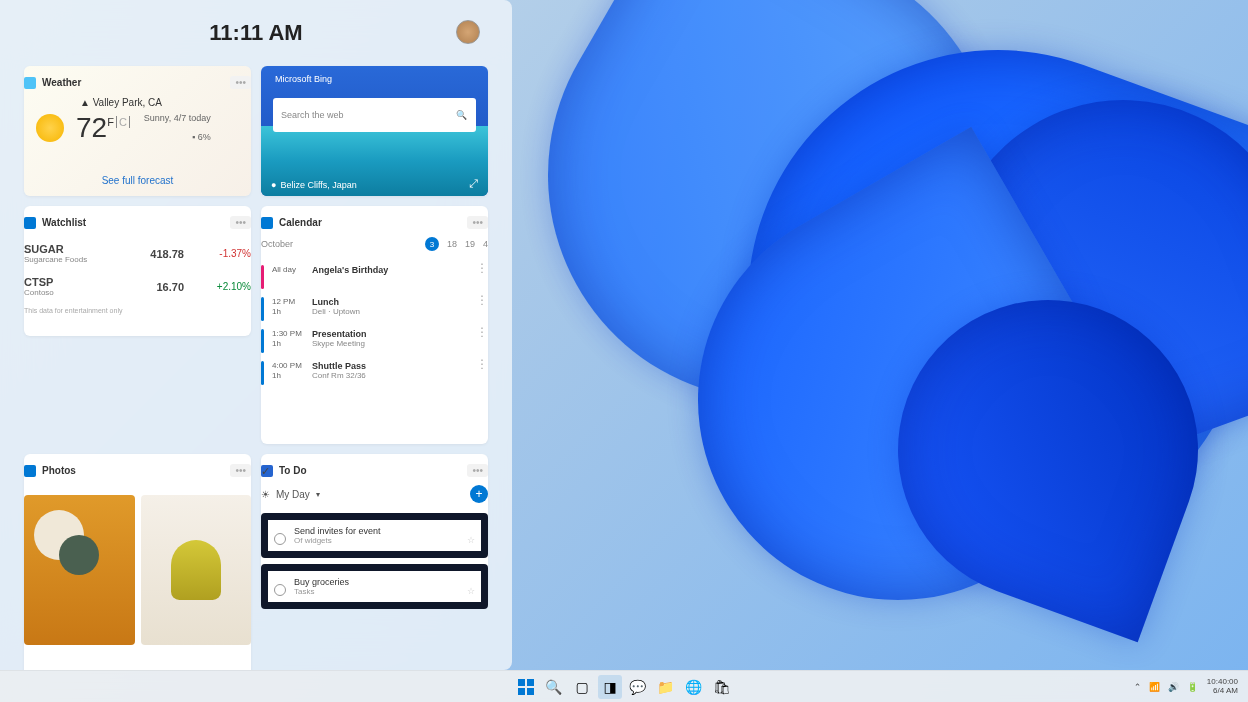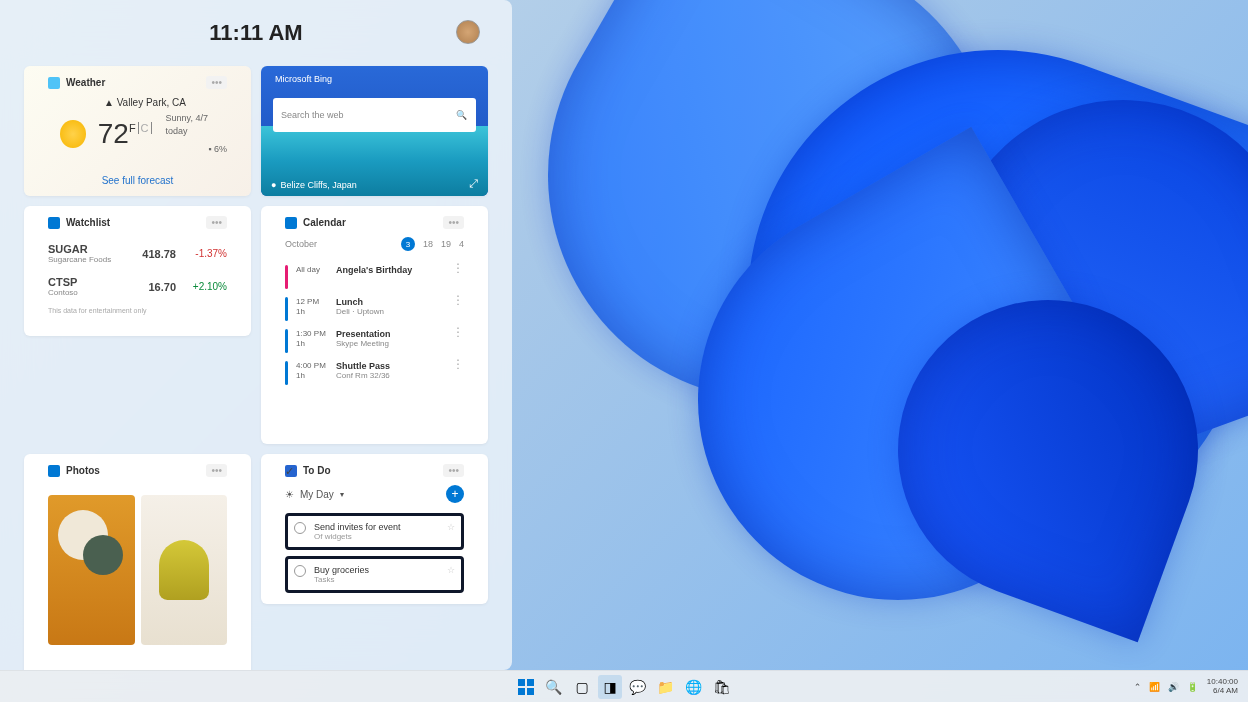--- a/index.html
+++ b/index.html
@@ -12,21 +12,21 @@
 .p3 { width: 350px; height: 350px; top: 150px; right: 50px; transform: rotate(70deg); background: linear-gradient(135deg, #0540e0, #2b70ff); }
 .p4 { width: 300px; height: 300px; top: 350px; right: 150px; transform: rotate(110deg); background: linear-gradient(135deg, #0030c0, #1a5aff); }
 .p5 { width: 450px; height: 450px; top: 0; right: 350px; transform: rotate(-60deg); background: linear-gradient(135deg, #2575ff, #55a0ff); opacity: .9; }
 
 .widgets-panel { position: absolute; top: 0; left: 0; width: 512px; height: 670px; z-index: 2; background: rgba(235,242,249,.85); backdrop-filter: blur(30px); border-radius: 0 8px 8px 0; padding: 20px 24px 0; overflow: hidden; }
 .panel-header { display: flex; justify-content: center; align-items: center; position: relative; margin-bottom: 20px; }
 .time { font-size: 22px; font-weight: 600; color: #222; }
 .avatar { position: absolute; right: 8px; top: 0; width: 24px; height: 24px; border-radius: 50%; background: radial-gradient(#d4a574, #b08050); border: 1px solid #999; }
 
 .widgets-grid { display: grid; grid-template-columns: 1fr 1fr; gap: 10px; }
-.card { background: #fff; border-radius: 6px; padding: 10px 24px; box-shadow: 0 1px 3px rgba(0,0,0,.06); font-size: 11px; color: #444; display: flex; flex-direction: column; }
+.card { background: #fff; border-radius: 6px; padding: 10px 0; box-shadow: 0 1px 3px rgba(0,0,0,.06); font-size: 11px; color: #444; display: flex; flex-direction: column; }
 .card-head { display: flex; align-items: center; gap: 6px; margin-bottom: 8px; }
 .card-head .title { font-weight: 600; color: #333; font-size: 10px; }
 .card-head .icon { width: 12px; height: 12px; border-radius: 2px; }
 .card-head .more { margin-left: auto; color: #aaa; font-size: 10px; background: #f2f2f2; padding: 1px 5px; border-radius: 3px; }
 
 .weather { grid-row: span 1; height: 130px; background: linear-gradient(135deg,#fdfcf2,#f7f0e8); }
 .weather .loc { font-size: 10px; color: #333; margin-left: 56px; margin-bottom: 4px; }
 .weather-main { display: flex; align-items: center; gap: 12px; }
 .sun { width: 28px; height: 28px; background: radial-gradient(#ffd24a,#f7b500); border-radius: 50%; margin-left: 12px; }
 .temp { font-size: 28px; color: #333; display: flex; align-items: start; }
@@ -37,21 +37,21 @@
 .bing { padding: 0; height: 130px; position: relative; overflow: hidden; background: linear-gradient(#2969d8,#1a4bb8); }
 .bing-head { position: absolute; top: 8px; left: 10px; display: flex; gap: 4px; align-items: center; color: #fff; font-size: 9px; z-index: 2; }
 .bing-head .icon { background: #0ea5e9; }
 .bing-search { position: absolute; top: 32px; left: 12px; right: 12px; height: 22px; background: #fff; border-radius: 3px; display: flex; align-items: center; padding: 17px 8px; z-index: 2; font-size: 9px; color: #888; }
 .bing-search .si { margin-left: auto; color: #777; }
 .bing-img { position: absolute; top: 60px; left: 0; right: 0; bottom: 0; background: linear-gradient(180deg,#3cc4d9 0%,#1a9bc0 50%,#0d7da0 100%); }
 .bing-cap { position: absolute; bottom: 6px; left: 10px; color: #fff; font-size: 9px; z-index: 2; display: flex; align-items: center; gap: 4px; }
 .bing-exp { position: absolute; bottom: 6px; right: 10px; color: #fff; z-index: 2; }
 
 .stocks { height: 130px; }
-.stock-row { display: flex; align-items: center; gap: 6px; padding: 6px 0; }
+.stock-row { display: flex; align-items: center; gap: 22px; padding: 6px 0; }
 .stock-sym { font-weight: 600; font-size: 11px; }
 .stock-name { font-size: 8px; color: #888; }
 .stock-price { margin-left: auto; font-size: 11px; font-weight: 600; }
 .stock-chg { font-size: 10px; width: 45px; text-align: right; }
 .chg-up { color: #0a8a3a; }
 .chg-dn { color: #d13232; }
 
 .calendar { height: 238px; }
 .cal-tabs { display: flex; gap: 8px; align-items: center; font-size: 9px; color: #888; margin-bottom: 10px; }
 .cal-tabs .sel { width: 14px; height: 14px; background: #0078d4; border-radius: 50%; color: #fff; display: flex; align-items: center; justify-content: center; font-size: 8px; }
@@ -71,21 +71,21 @@
 .ph { flex: 1; border-radius: 4px; position: relative; overflow: hidden; }
 .ph1 { background: linear-gradient(#e09a2a,#c87815); }
 .ph1::before { content: ''; position: absolute; top: 15px; left: 10px; width: 50px; height: 50px; background: #f0e8d8; border-radius: 50%; }
 .ph1::after { content: ''; position: absolute; top: 40px; left: 35px; width: 40px; height: 40px; background: #4a6050; border-radius: 50%; }
 .ph2 { background: linear-gradient(#f5f0e8,#e8e0d0); display: flex; align-items: center; justify-content: center; }
 .ph2::before { content: ''; width: 50px; height: 60px; background: linear-gradient(#d4c838,#b0a020); border-radius: 30px 30px 10px 10px; }
 
 .todo { height: 150px; }
 .todo-head2 { display: flex; align-items: center; gap: 6px; font-size: 10px; color: #555; margin-bottom: 10px; }
 .todo-add { margin-left: auto; width: 18px; height: 18px; background: #0078d4; border-radius: 50%; color: #fff; display: flex; align-items: center; justify-content: center; font-size: 12px; }
-.todo-item { display: flex; align-items: flex-start; gap: 8px; padding: 6px; border: 3px solid #0f172a; border-radius: 4px; margin-bottom: 6px; font-size: 9px; }
+.todo-item { display: flex; align-items: flex-end; gap: 8px; padding: 6px; border: 7px solid #0f172a; border-radius: 4px; margin-bottom: 6px; font-size: 9px; }
 .todo-check { width: 12px; height: 12px; border: 1.5px solid #999; border-radius: 50%; }
 .todo-txt { flex: 1; }
 .todo-txt div:first-child { color: #333; }
 .todo-txt div:last-child { color: #999; font-size: 8px; }
 .todo-star { color: #ccc; }
 
 .add-widgets { grid-column: 1/-1; display: flex; justify-content: center; }
 .add-btn { background: #fff; border-radius: 4px; padding: 6px 14px; font-size: 11px; color: #333; box-shadow: 0 1px 3px rgba(0,0,0,.1); }
 
 .taskbar { position: absolute; bottom: 0; left: 0; right: 0; height: 32px; background: rgba(243,243,243,.88); backdrop-filter: blur(20px); display: flex; align-items: center; z-index: 3; border-top: 1px solid rgba(0,0,0,.05); }

